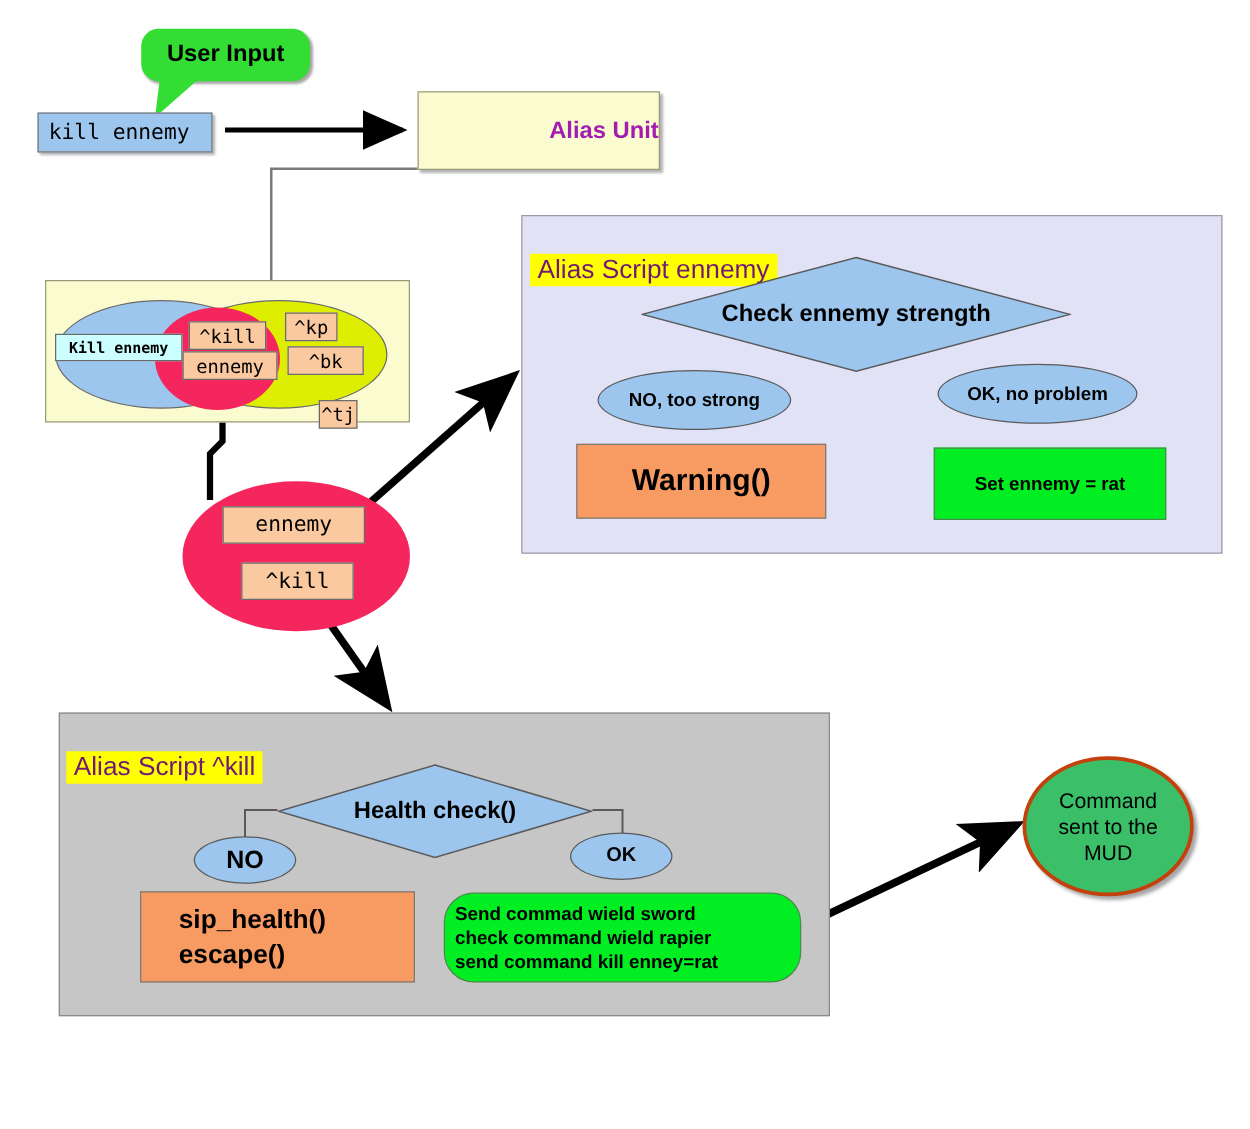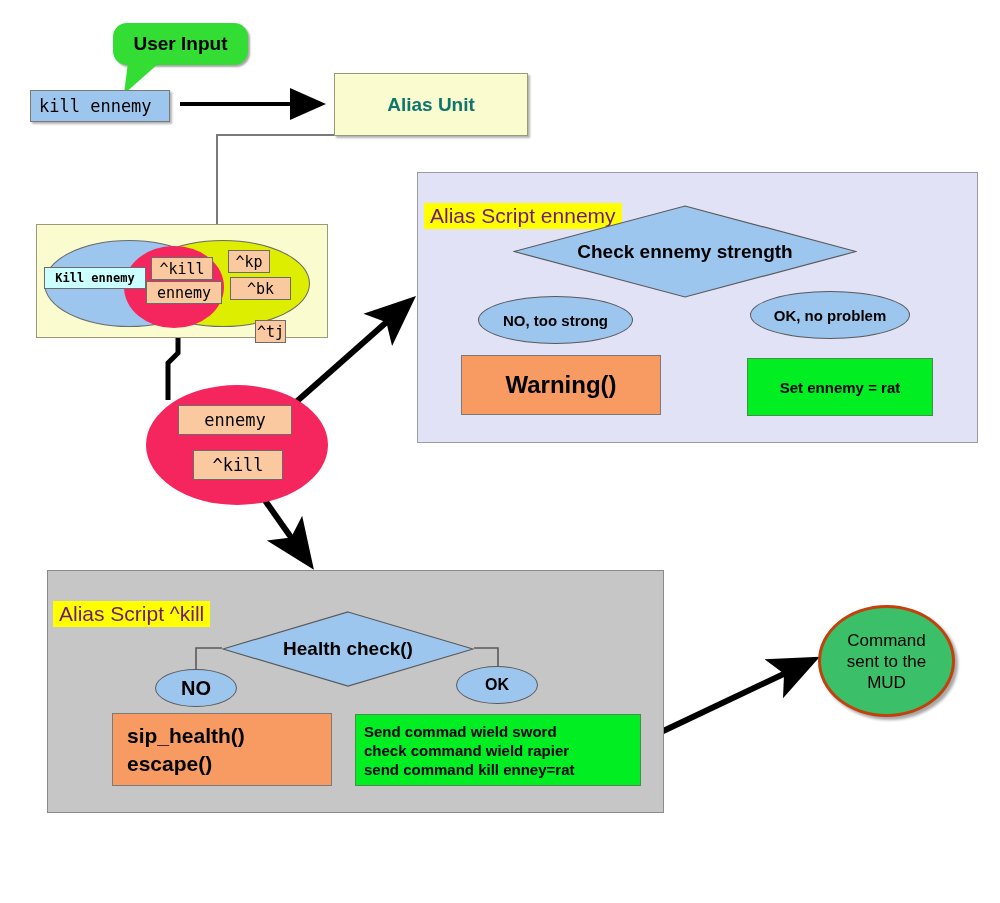--- a/index.html
+++ b/index.html
@@ -52,22 +52,23 @@
     padding-left: 8px;
     box-shadow: 2px 2px 2px rgba(0,0,0,0.30);
   }
 
   
   .alias-unit {
     background: #fbfbd0;
     border: 1px solid #9a9a7a;
     font-weight: bold;
     font-size: 19px;
-    color: #0f766e;
+    color: #a21caf;
     box-shadow: 2px 2px 2px rgba(0,0,0,0.30);
+    justify-content: flex-end;
   }
 
   
   .venn-panel {
     background: #fbfbd0;
     border: 1px solid #9a9a7a;
   }
   .ellipse {
     position: absolute;
     border-radius: 50%;
@@ -178,21 +179,21 @@
   .rect-green .lines {
     padding-left: 8px;
     line-height: 19px;
     font-size: 15px;
     text-align: left;
   }
   .rect-orange .lines {
     text-align: left;
     line-height: 28px;
     font-size: 21px;
-    padding-left: 14px;
+    padding-left: 30px;
     width: 100%;
   }
   .mud {
     position: absolute;
     box-sizing: border-box;
     background: #3bbf68;
     border: 3px solid #c2410c;
     border-radius: 50%;
     display: flex;
     align-items: center;
@@ -343,21 +344,21 @@
     <span>OK</span>
   </div>
 
   <div class="rect-orange" style="left:112px; top:713px; width:220px; height:73px;">
     <div class="lines">
       <div>sip_health()</div>
       <div>escape()</div>
     </div>
   </div>
 
-  <div class="rect-green" style="left:355px; top:714px; width:286px; height:72px;">
+  <div class="rect-green" style="left:355px; top:714px; width:286px; height:72px;border-radius:24px;">
     <div class="lines">
       <div>Send commad wield sword</div>
       <div>check command wield rapier</div>
       <div>send command kill enney=rat</div>
     </div>
   </div>
 
   <div class="mud" style="left:818px; top:605px; width:137px; height:112px;">
     <span style="white-space:pre-line;">Command
 sent to the

